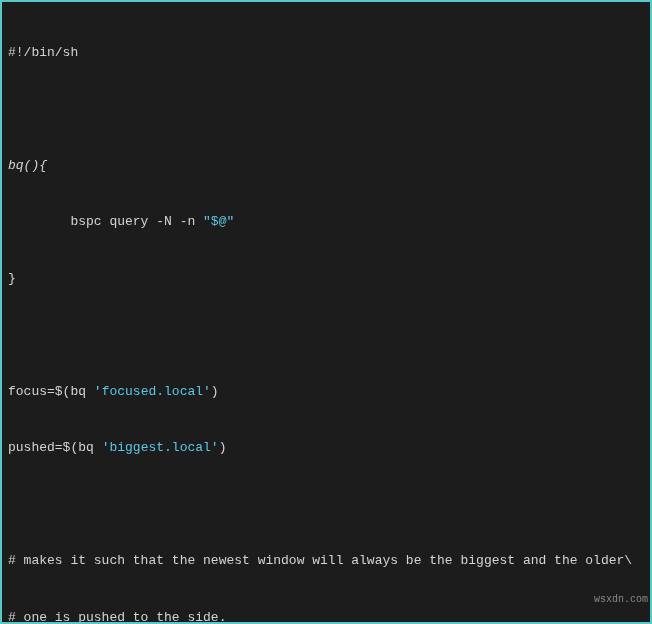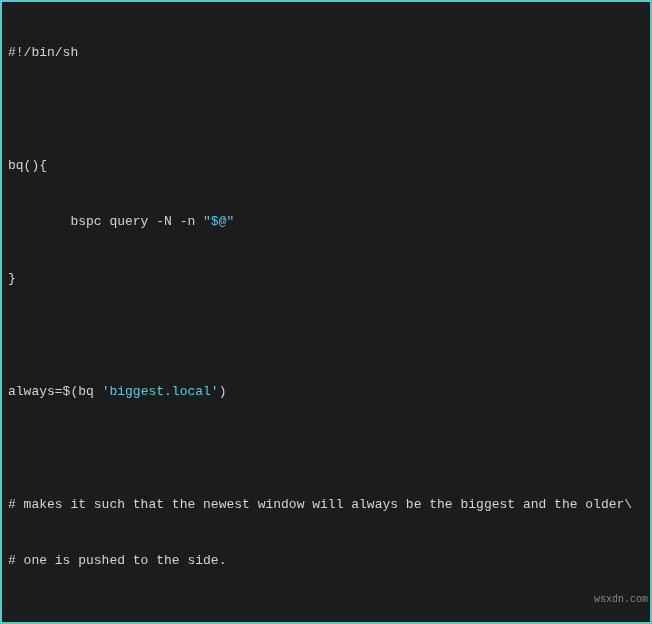--- a/index.html
+++ b/index.html
@@ -55,25 +55,26 @@
     }
   </style>
 </head>
 <body>
 
 <div class="terminal-container">
 
   <div class="editor-area">
     <span class="line"><span style="color:#d4d4d4;">#!/bin/sh</span></span>
     <span class="line">&nbsp;</span>
-    <span class="line"><span style="color:#d4d4d4;">bq(){</span></span>
+    <span class="line"><span style="color:#d4d4d4;font-style:italic;">bq(){</span></span>
     <span class="line"><span style="color:#d4d4d4;">        bspc query -N -n </span><span style="color:#5bc8e8;">"$@"</span></span>
     <span class="line"><span style="color:#d4d4d4;">}</span></span>
     <span class="line">&nbsp;</span>
-    <span class="line"><span style="color:#d4d4d4;">always=$(bq </span><span style="color:#5bc8e8;">'biggest.local'</span><span style="color:#d4d4d4;">)</span></span>
+    <span class="line"><span style="color:#d4d4d4;">focus=$(bq </span><span style="color:#5bc8e8;">'focused.local'</span><span style="color:#d4d4d4;">)</span></span>
+    <span class="line"><span style="color:#d4d4d4;">pushed=$(bq </span><span style="color:#5bc8e8;">'biggest.local'</span><span style="color:#d4d4d4;">)</span></span>
     <span class="line">&nbsp;</span>
     <span class="line"><span style="color:#d4d4d4;text-align:center;"># makes it such that the newest window will always be the biggest and the older\</span></span>
     <span class="line"><span style="color:#d4d4d4;"># one is pushed to the side.</span></span>
     
     
     
     
   </div>
 
   <div class="magit-area">

